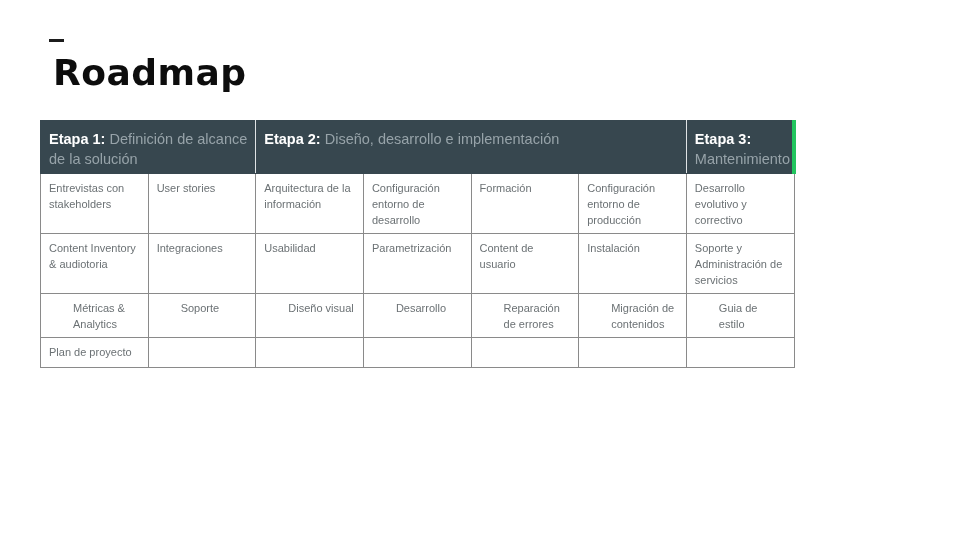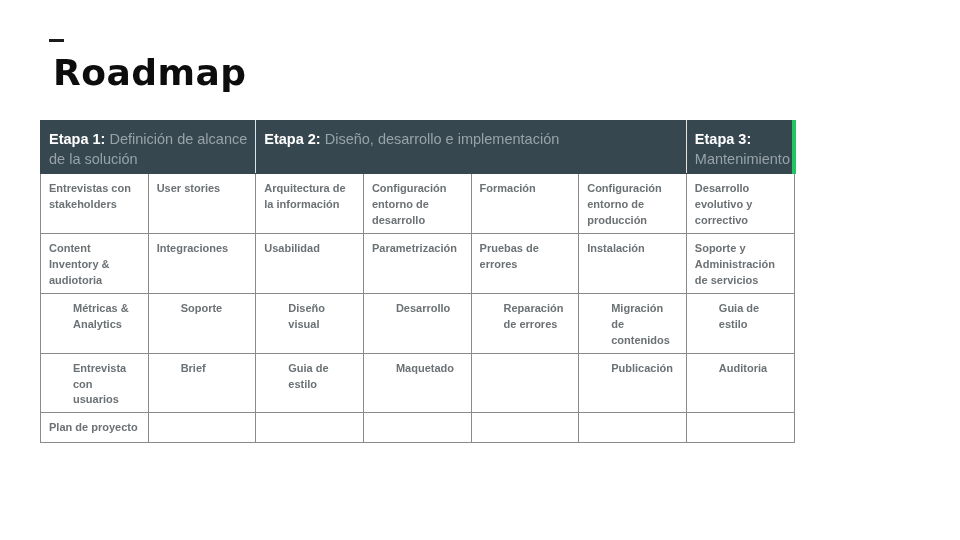--- a/index.html
+++ b/index.html
@@ -72,21 +72,21 @@
     font-size: 11px;
     font-weight: bold;
     color: #121212;
     line-height: 1.45;
   }
   
   tr.body-row td {
     font-size: 11px;
     color: #6b7174;
     line-height: 1.45;
-    font-weight: bold;
+    font-weight: normal;
     margin-left: 14px;
   }
   tr.body-row.h56 td { height: 42px; }
   tr.body-row.h45 td { height: 31px; padding-left: 32px; }
   tr.body-row.h32 td { height: 18px; }
 </style>
 </head>
 <body>
 
 <div class="slide">
@@ -109,41 +109,32 @@
           <td>Configuración entorno de desarrollo</td>
           <td>Formación</td>
           <td>Configuración entorno de producción</td>
           <td>Desarrollo evolutivo y correctivo</td>
         </tr>
         <tr class="body-row h56">
           <td>Content Inventory &amp; audiotoria</td>
           <td>Integraciones</td>
           <td>Usabilidad</td>
           <td>Parametrización</td>
-          <td>Pruebas de errores</td>
+          <td>Content de usuario</td>
           <td>Instalación</td>
           <td>Soporte y Administración de servicios</td>
         </tr>
         <tr class="body-row h45">
           <td>Métricas &amp; Analytics</td>
           <td>Soporte</td>
           <td>Diseño visual</td>
           <td>Desarrollo</td>
           <td>Reparación de errores</td>
           <td>Migración de contenidos</td>
           <td>Guia de estilo</td>
-        </tr>
-        <tr class="body-row h45">
-          <td>Entrevista con usuarios</td>
-          <td>Brief</td>
-          <td>Guia de estilo</td>
-          <td>Maquetado</td>
-          <td></td>
-          <td>Publicación</td>
-          <td>Auditoria</td>
         </tr>
         <tr class="body-row h32">
           <td>Plan de proyecto</td>
           <td></td>
           <td></td>
           <td></td>
           <td></td>
           <td></td>
           <td></td>
         </tr>

